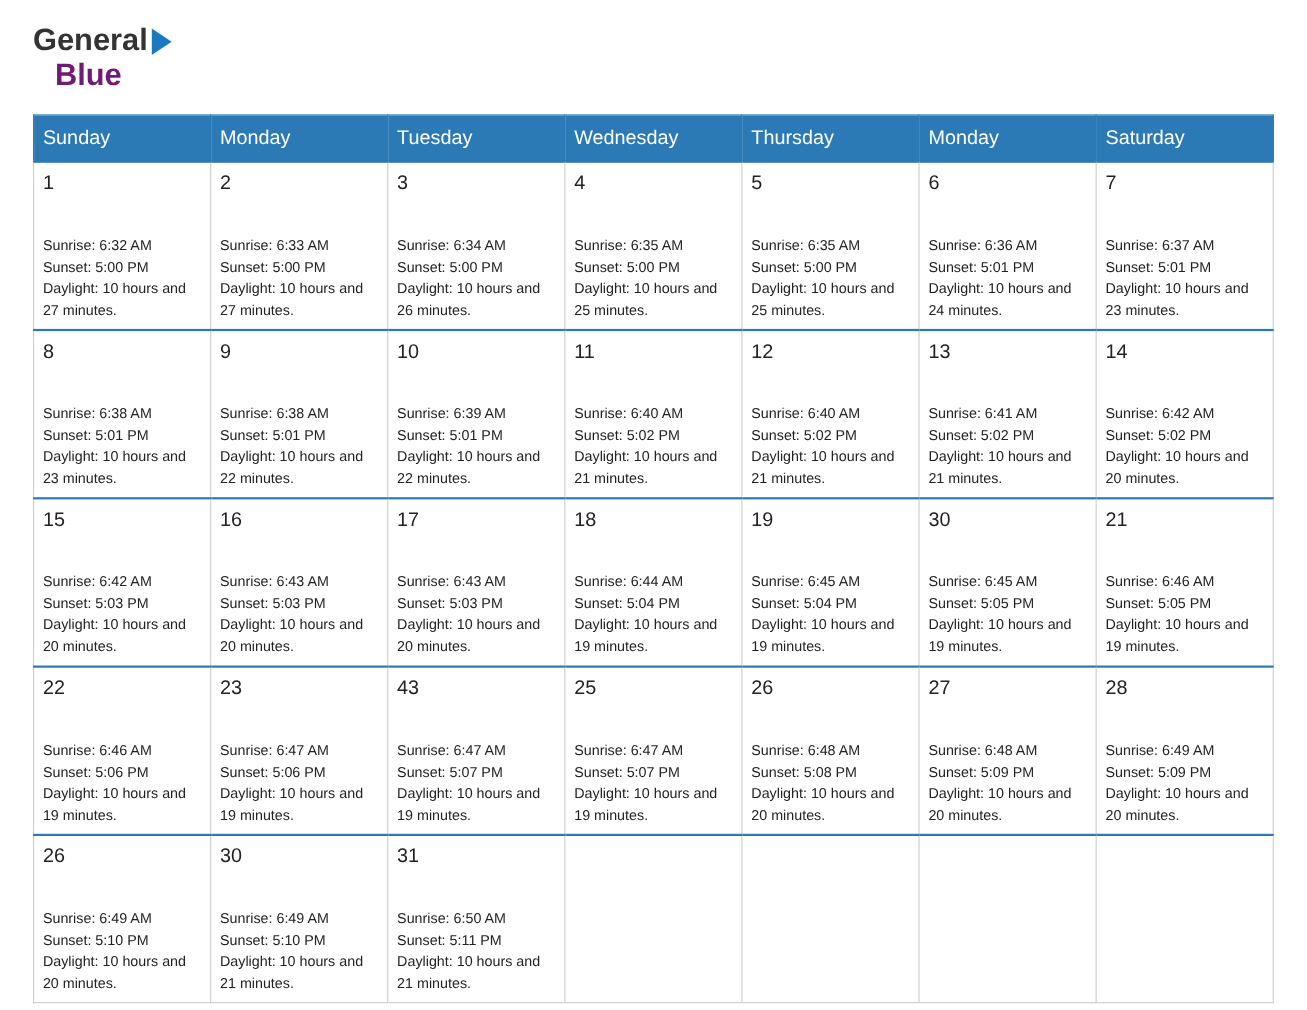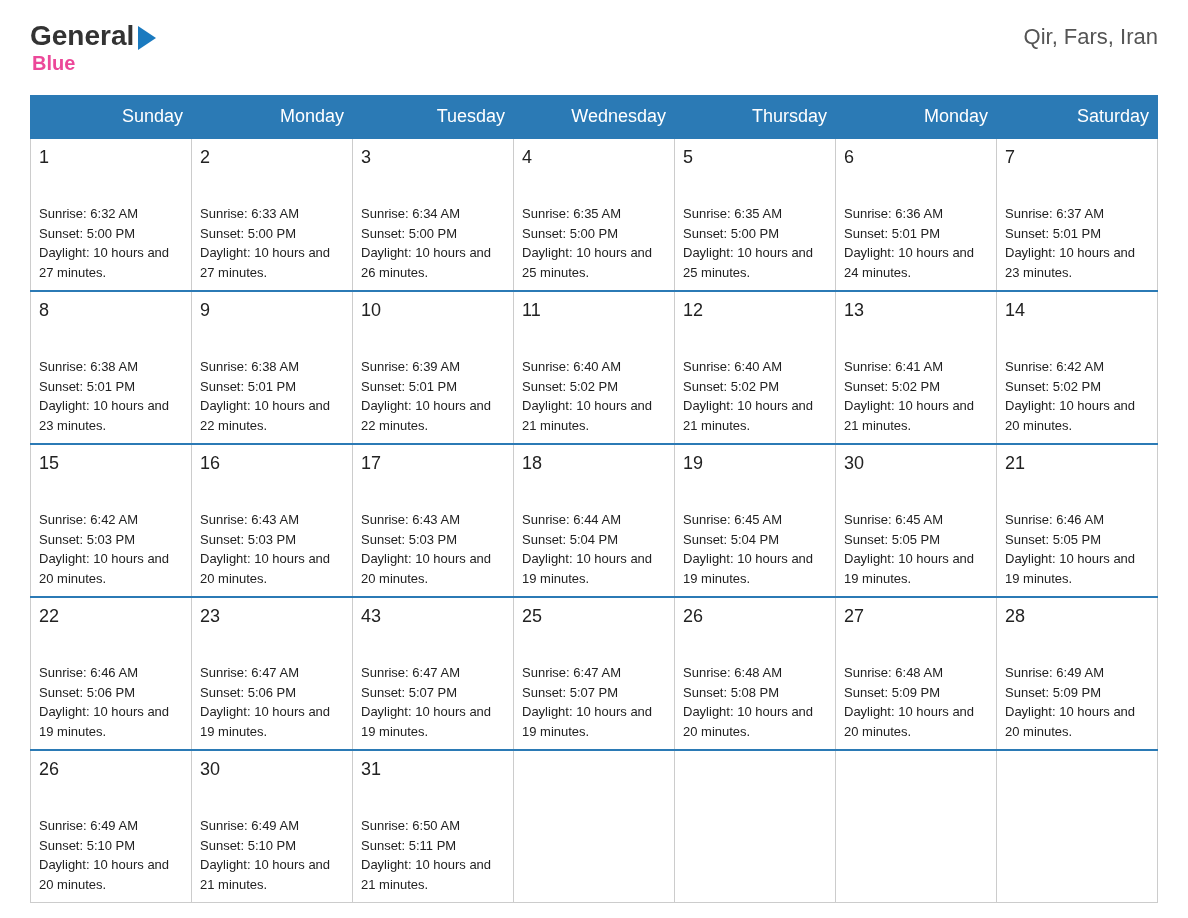--- a/index.html
+++ b/index.html
@@ -33,24 +33,24 @@
     .logo-arrow {
       width: 0;
       height: 0;
       border-left: 18px solid #1a7abf;
       border-top: 12px solid transparent;
       border-bottom: 12px solid transparent;
       margin-left: 4px;
       margin-top: 4px;
     }
     .logo-blue {
-      font-size: 20px;
+      font-size: 28px;
       font-weight: bold;
-      color: #ec4899;
-      margin-left: 2px;
+      color: #701a75;
+      margin-left: 20px;
     }
     .title-section {
       text-align: right;
     }
     .month-title {
       font-size: 52px;
       font-weight: normal;
       color: #222;
       line-height: 1.1;
     }
@@ -63,21 +63,21 @@
       width: 100%;
       border-collapse: collapse;
       border: 1px solid #aaa;
     }
     .calendar th {
       background-color: #2b7ab5;
       color: #fff;
       font-size: 18px;
       font-weight: normal;
       padding: 10px 8px;
-      text-align: right;
+      text-align: left;
       border: 1px solid #2b7ab5;
     }
     .calendar td {
       vertical-align: top;
       padding: 8px;
       border: 1px solid #ccc;
       width: 14.28%;
       font-size: 13px;
       color: #222;
       height: 110px;
@@ -106,21 +106,20 @@
 
 <div class="header">
   <div class="logo">
     <div class="logo-top">
       <span class="logo-general">General</span>
       <div class="logo-arrow"></div>
     </div>
     <span class="logo-blue">Blue</span>
   </div>
   <div class="title-section">
-    <div class="location">Qir, Fars, Iran</div>
   </div>
 </div>
 
 <table class="calendar">
   <thead>
     <tr>
     <th>Sunday</th>
         <th>Monday</th>
         <th>Tuesday</th>
         <th>Wednesday</th>

